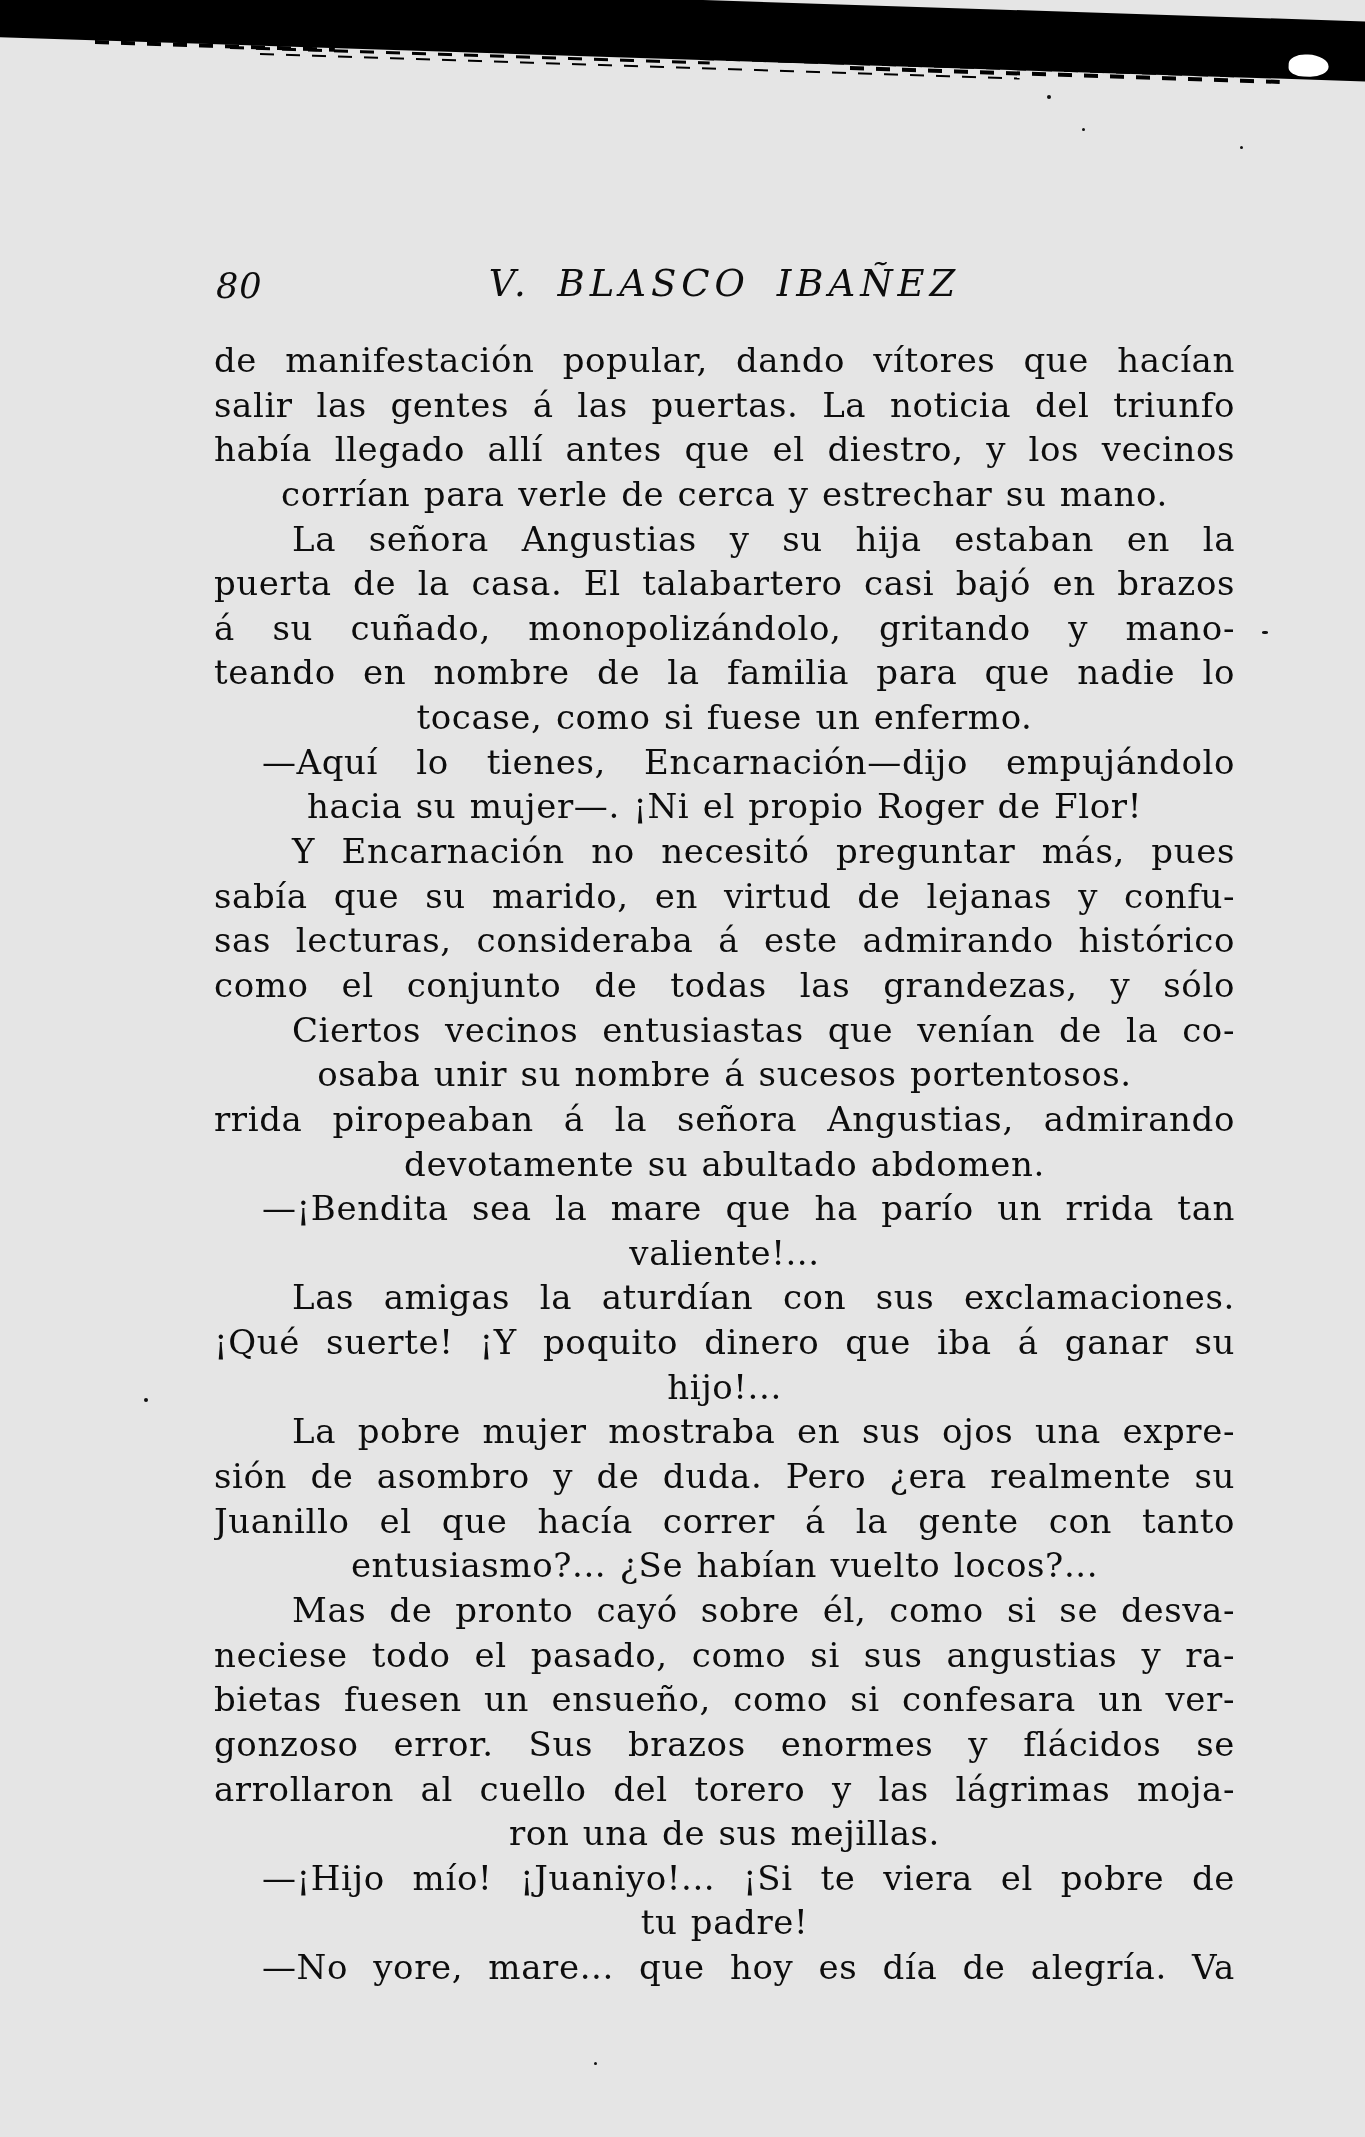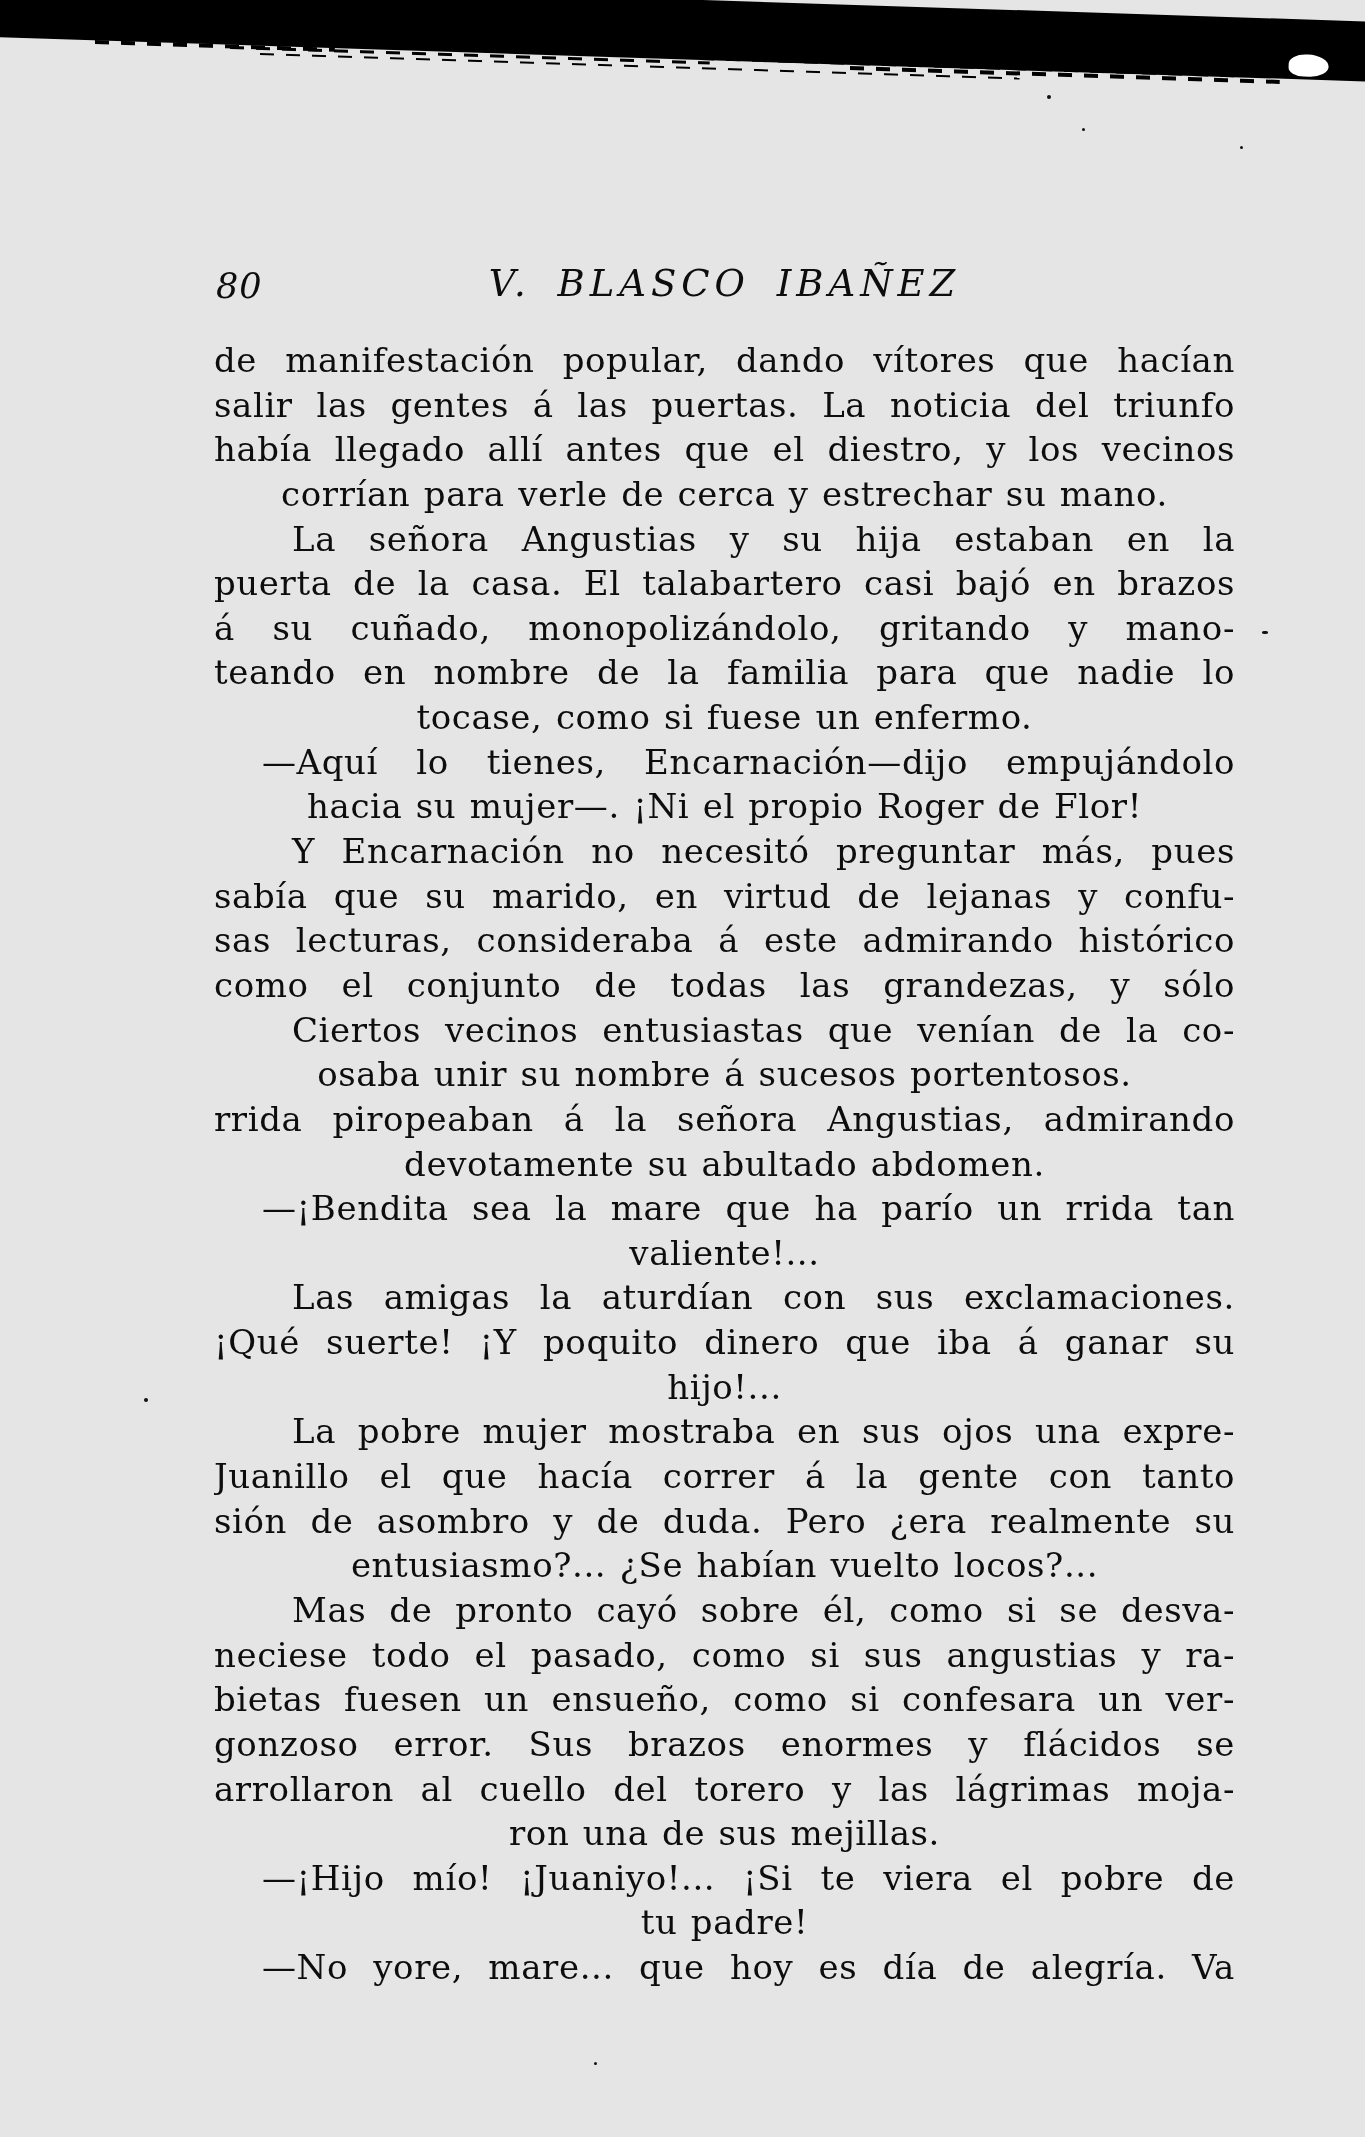--- a/index.html
+++ b/index.html
@@ -115,22 +115,22 @@
       <div class="line first j">Ciertos vecinos entusiastas que venían de la co-</div>
       <div class="line end">osaba unir su nombre á sucesos portentosos.</div>
       <div class="line j">rrida piropeaban á la señora Angustias, admirando</div>
       <div class="line end">devotamente su abultado abdomen.</div>
       <div class="line dialog j">—¡Bendita sea la mare que ha parío un rrida tan</div>
       <div class="line end">valiente!...</div>
       <div class="line first j">Las amigas la aturdían con sus exclamaciones.</div>
       <div class="line j">¡Qué suerte! ¡Y poquito dinero que iba á ganar su</div>
       <div class="line end">hijo!...</div>
       <div class="line first j">La pobre mujer mostraba en sus ojos una expre-</div>
+      <div class="line j">sión de asombro y de duda. Pero ¿era realmente su</div>
       <div class="line j">Juanillo el que hacía correr á la gente con tanto</div>
-      <div class="line j">sión de asombro y de duda. Pero ¿era realmente su</div>
       <div class="line end">entusiasmo?... ¿Se habían vuelto locos?...</div>
       <div class="line first j">Mas de pronto cayó sobre él, como si se desva-</div>
       <div class="line j">neciese todo el pasado, como si sus angustias y ra-</div>
       <div class="line j">bietas fuesen un ensueño, como si confesara un ver-</div>
       <div class="line j">gonzoso error. Sus brazos enormes y flácidos se</div>
       <div class="line j">arrollaron al cuello del torero y las lágrimas moja-</div>
       <div class="line end">ron una de sus mejillas.</div>
       <div class="line dialog j">—¡Hijo mío! ¡Juaniyo!... ¡Si te viera el pobre de</div>
       <div class="line end">tu padre!</div>
       <div class="line dialog j">—No yore, mare... que hoy es día de alegría. Va</div>

